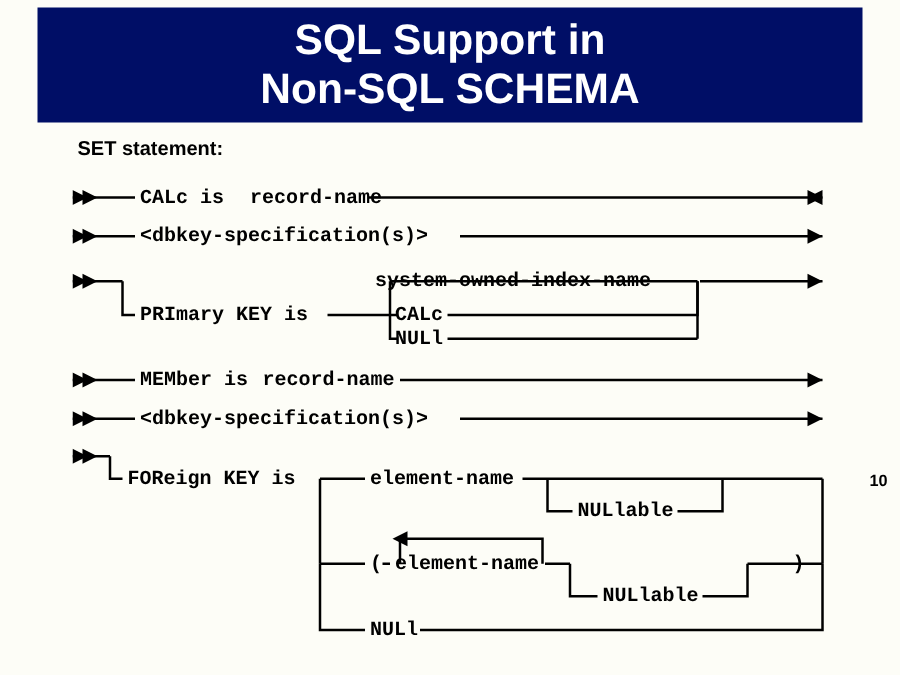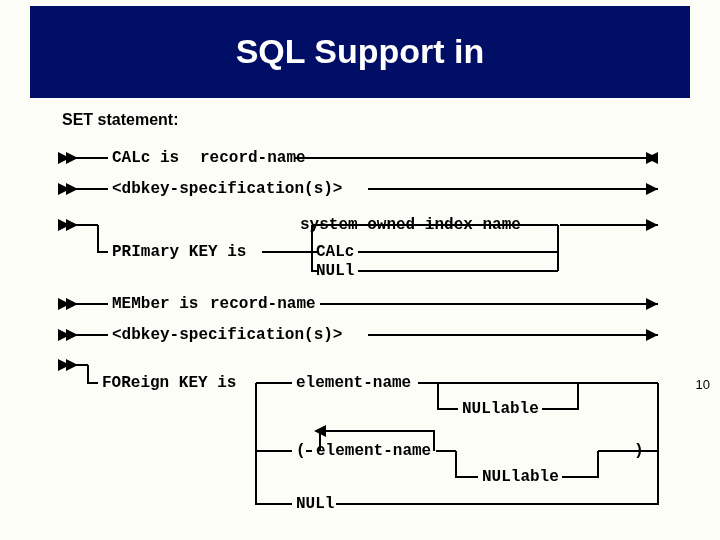--- a/index.html
+++ b/index.html
@@ -57,31 +57,32 @@
     color: #000;
     white-space: pre;
     line-height: 16px;
   }
   .it { }
   .pagenum {
     position: absolute;
     right: 10px;
     bottom: 6px;
     font-size: 13px;
-    font-weight: 400;
+    font-weight: 700;
     color: #000;
   }
 </style>
 </head>
 <body>
 
 <div class="slide">
   <div class="title-box">
     <div>
       <span>SQL Support in</span><br>
+      <span>Non-SQL SCHEMA</span>
     </div>
   </div>
 
   <div class="subtitle">SET statement:</div>
 
   <div class="dg">
 
     <svg width="614" height="390" viewBox="0 0 614 390">
       <defs></defs>
       <g stroke="#000" stroke-width="2" fill="none">

